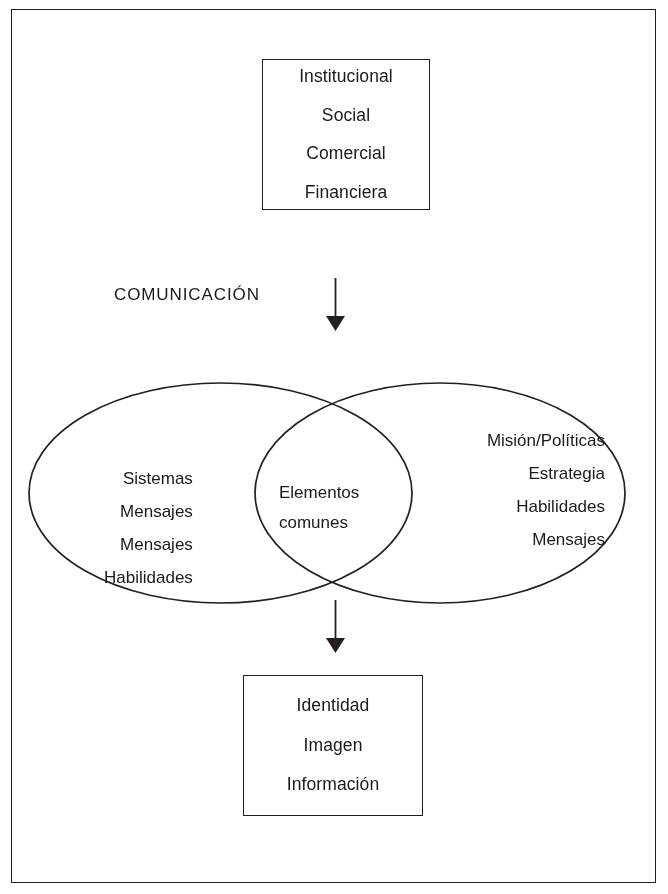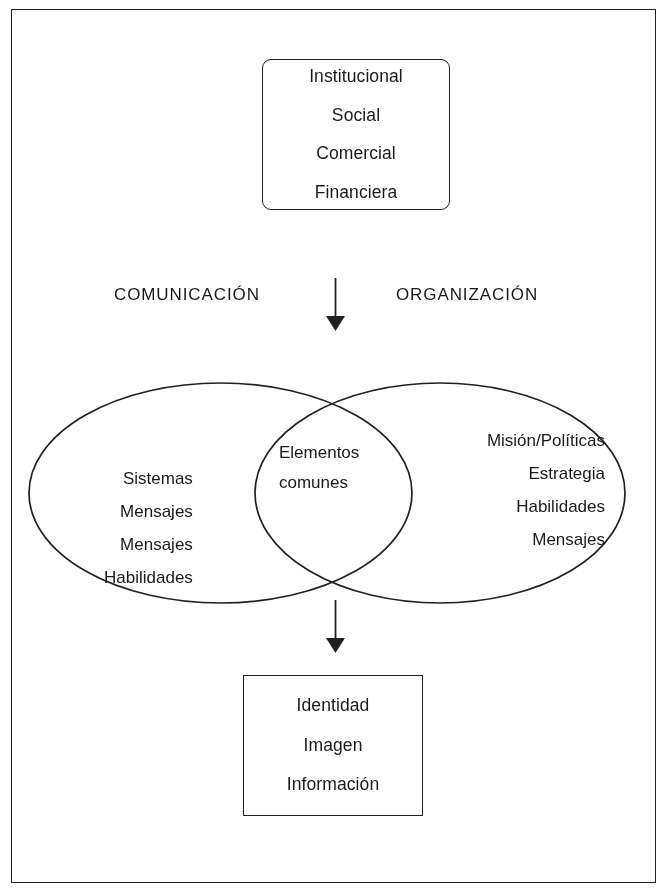--- a/index.html
+++ b/index.html
@@ -50,23 +50,22 @@
     font-size: 17.5px;
     line-height: 1;
     letter-spacing: 0.1px;
     text-align: center;
     white-space: nowrap;
   }
 
   #box-top {
     left: 262px;
     top: 59px;
-    width: 188px;
+    width: 168px;
     height: 151px;
-    border-radius: 9px;
   }
   #box-top .line { margin: 10.5px 0; }
 
   #box-bottom {
     left: 243px;
     top: 675px;
     width: 180px;
     height: 141px;
   }
   #box-bottom .line { margin: 11px 0; }
@@ -115,21 +114,21 @@
   .venn-text .line:last-child { margin-bottom: 0; }
 
   #venn-left {
     left: 104px;
     top: 432px;
     text-align: right;
     margin-top: 38px;
   }
   #venn-center {
     left: 279px;
-    top: 444px;
+    top: 484px;
     text-align: left;
   }
   #venn-center .line { margin-bottom: 13px; }
   #venn-right {
     right: 63px;
     top: 432px;
     text-align: right;
   }
 </style>
 </head>
@@ -140,21 +139,20 @@
   <div class="frame"></div>
 
   <div class="box" id="box-top">
     <div class="line">Institucional</div>
     <div class="line">Social</div>
     <div class="line">Comercial</div>
     <div class="line">Financiera</div>
   </div>
 
   <div class="caption" id="caption-left">COMUNICACIÓN</div>
-  <div class="caption" id="caption-right">ORGANIZACIÓN</div>
 
   <svg class="arrow-layer" viewBox="0 0 668 894" width="668" height="894">
     <g>
       <line x1="335.5" y1="278" x2="335.5" y2="317" stroke="#231f20" stroke-width="1.8"></line>
       <polygon points="326,316 345,316 335.5,331" fill="#231f20"></polygon>
     </g>
     <g>
       <line x1="335.5" y1="600" x2="335.5" y2="639" stroke="#231f20" stroke-width="1.8"></line>
       <polygon points="326,638 345,638 335.5,653" fill="#231f20"></polygon>
     </g>

